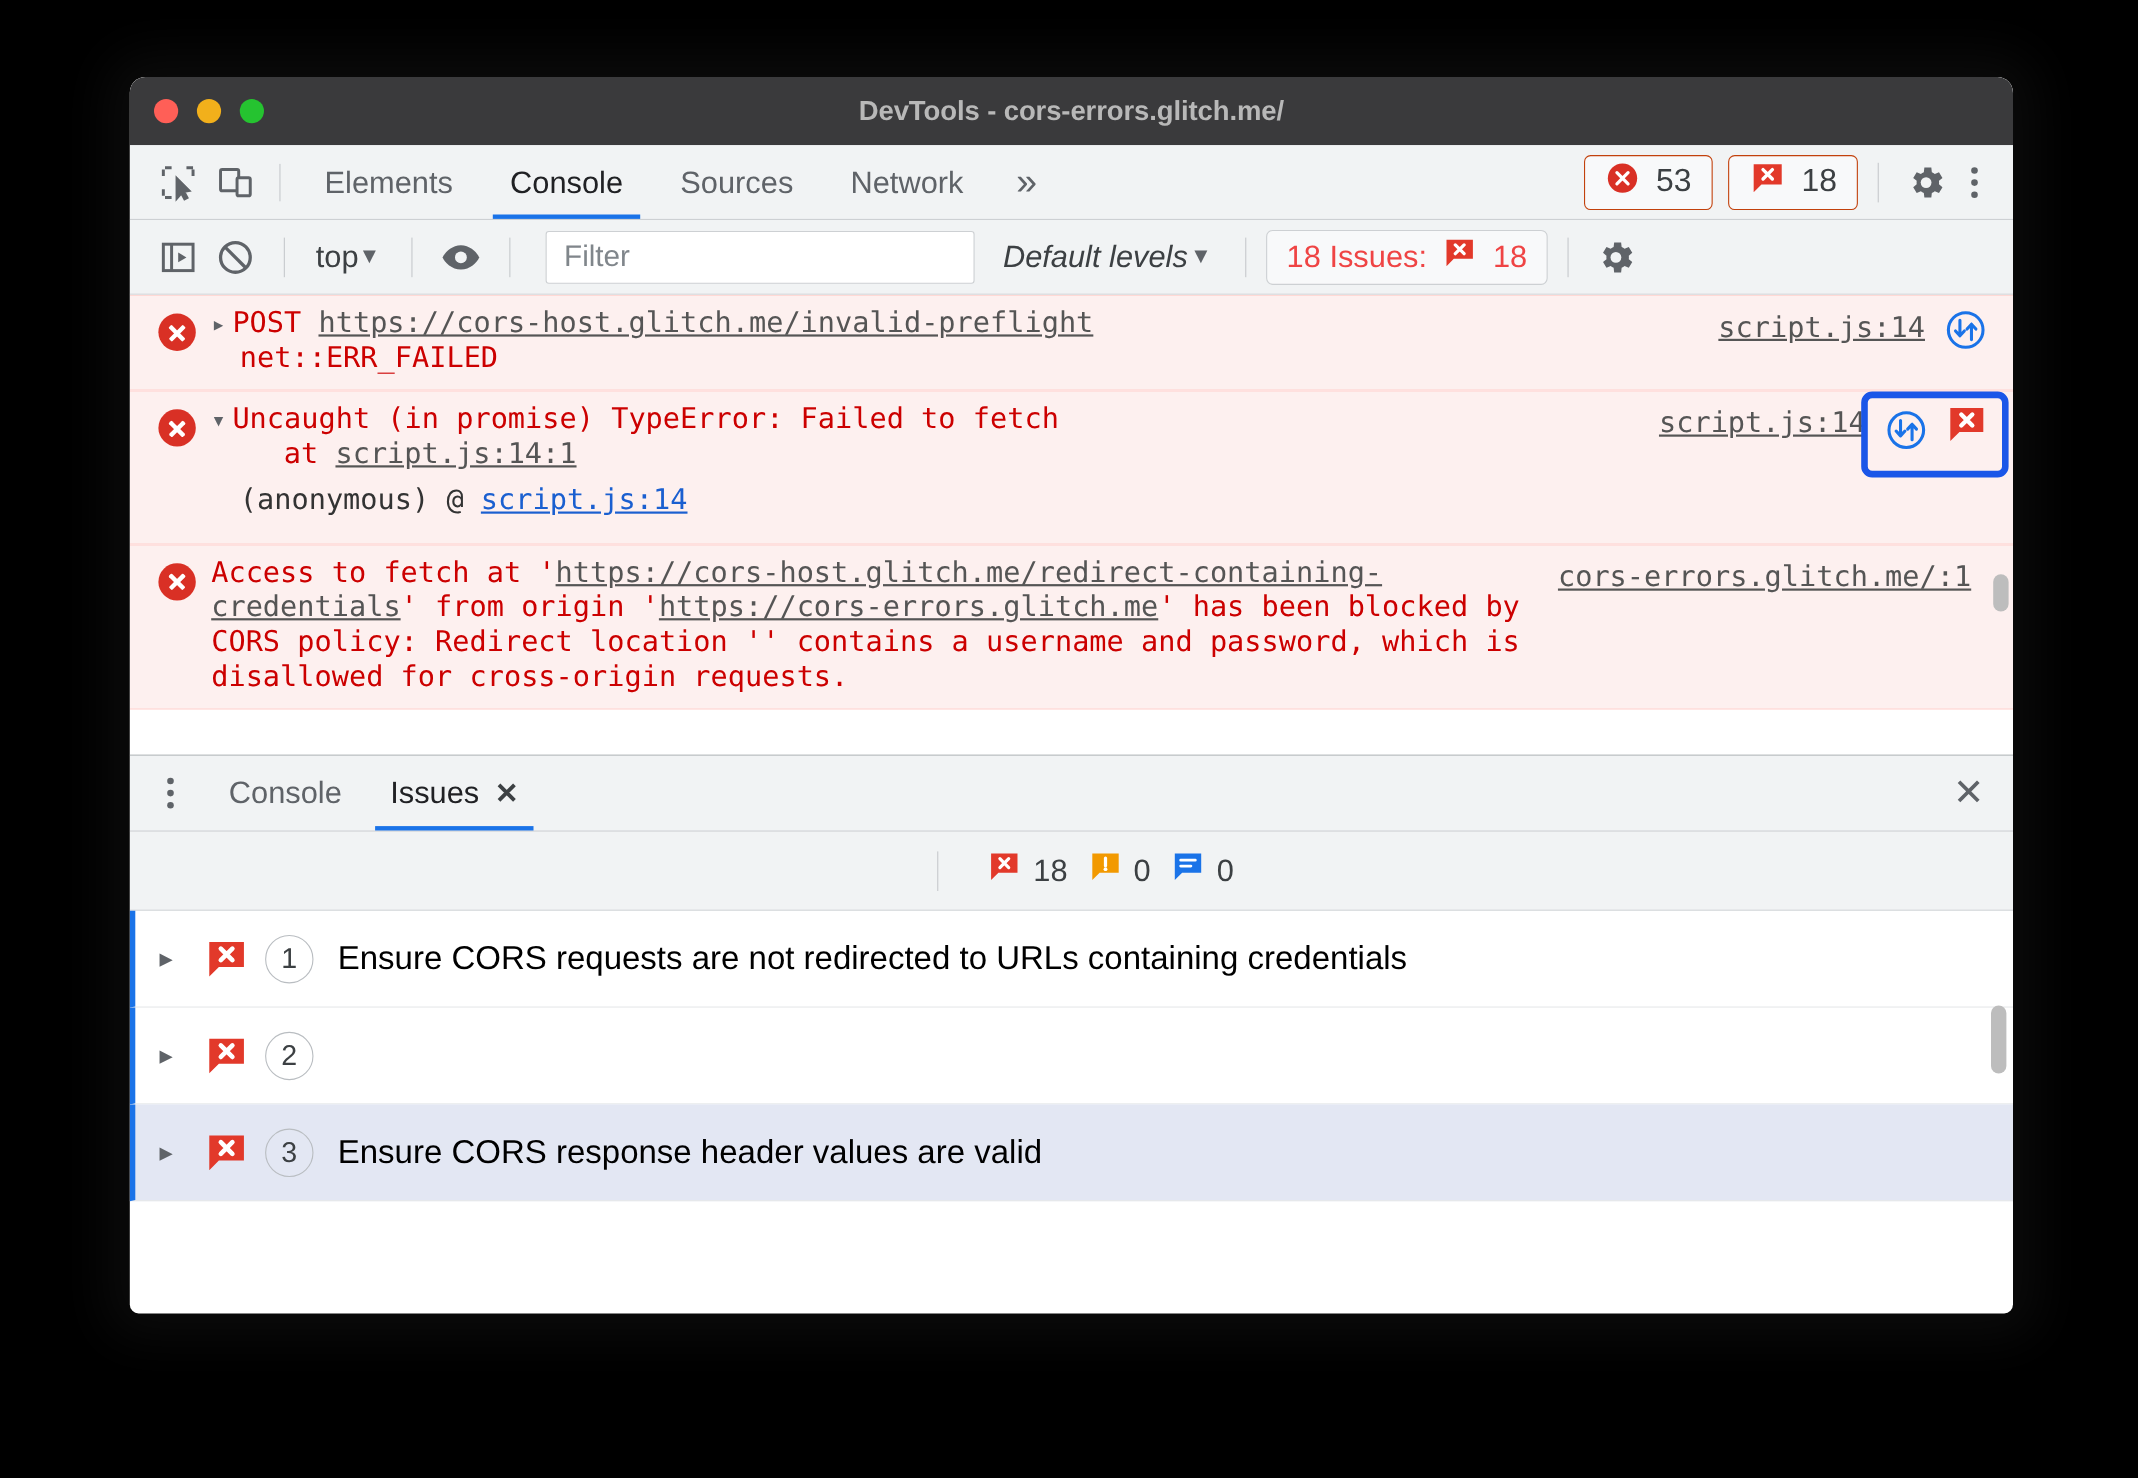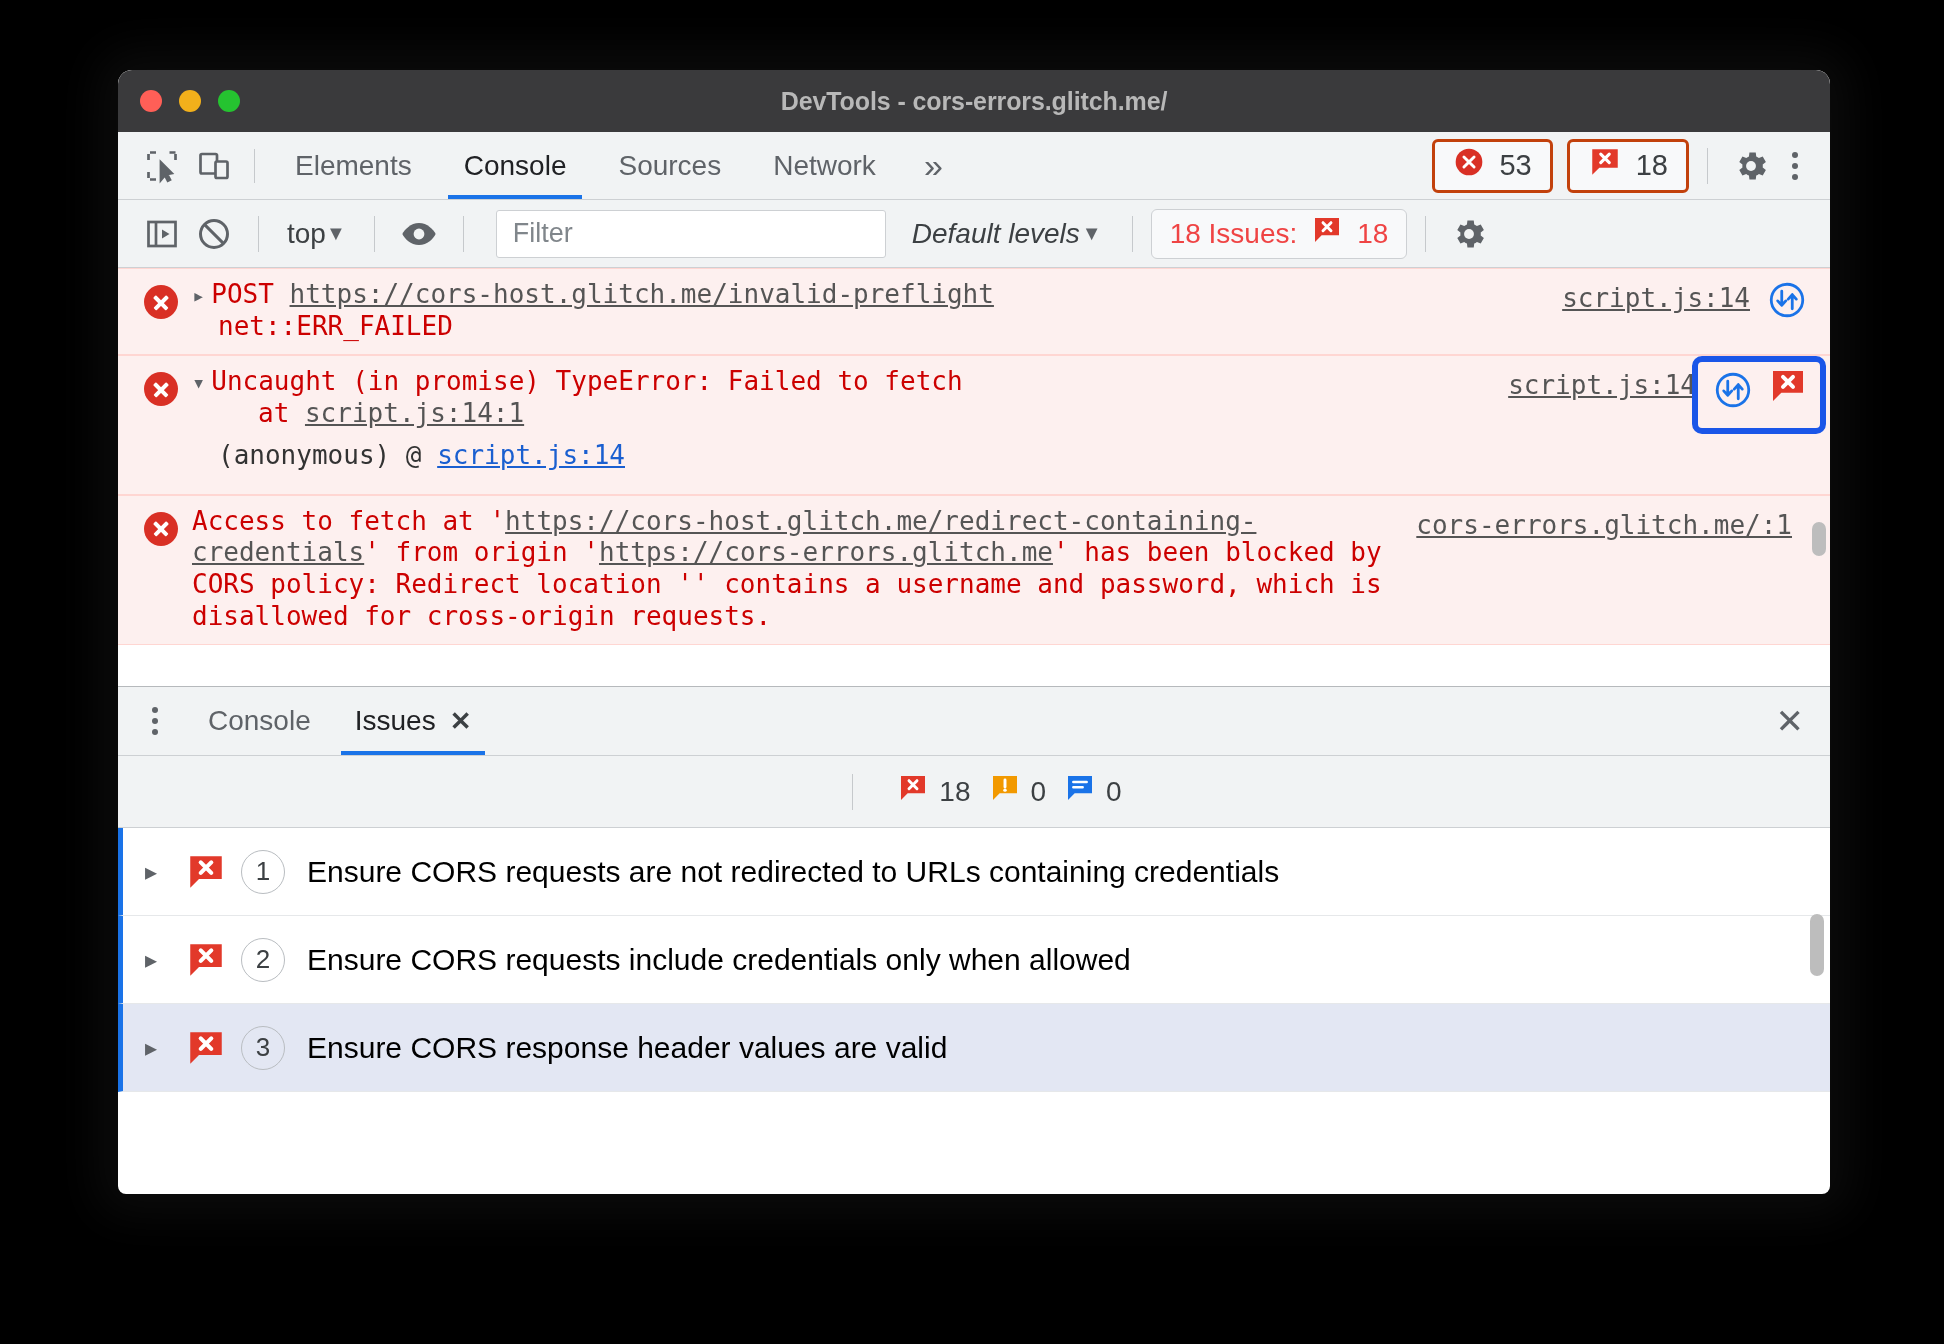--- a/index.html
+++ b/index.html
@@ -85,21 +85,21 @@
     position: absolute; left: 10px; right: 10px; bottom: 0;
     height: 4px; background: #1a73e8;
   }
   .more-tabs {
     color: #5f6368; font-size: 34px; padding: 0 22px;
     display: flex; align-items: center; height: 100%;
   }
   .spacer { flex: 1; }
   .badge {
     display: flex; align-items: center; gap: 14px;
-    border: 3px solid #c2410c;
+    border: 1px solid #c2410c;
     border-radius: 6px;
     background: #f8f9fa;
     height: 48px;
     padding: 0 18px;
     margin-left: 14px;
     font-size: 29px;
     color: #3c4043;
   }
   .v-sep { width: 1px; height: 36px; background: #c6c9cc; margin: 0 18px; }
   .icon-btn {
@@ -555,21 +555,20 @@
       </div>
       <div class="issue-row">
         <span class="row-tri">▸</span>
         <span class="bubble-cell">
           <svg width="42" height="42" viewBox="0 0 24 24">
             <path d="M3 3h18v13H8l-5 5z" fill="#e2392a"></path>
             <path d="M9 6.5l6 6M15 6.5l-6 6" stroke="#fff" stroke-width="2.4" stroke-linecap="round"></path>
           </svg>
         </span>
         <span class="count-pill">2</span>
-        <span class="issue-title">Ensure CORS requests include credentials only when allowed</span>
       </div>
       <div class="issue-row selected">
         <span class="row-tri">▸</span>
         <span class="bubble-cell">
           <svg width="42" height="42" viewBox="0 0 24 24">
             <path d="M3 3h18v13H8l-5 5z" fill="#e2392a"></path>
             <path d="M9 6.5l6 6M15 6.5l-6 6" stroke="#fff" stroke-width="2.4" stroke-linecap="round"></path>
           </svg>
         </span>
         <span class="count-pill">3</span>

